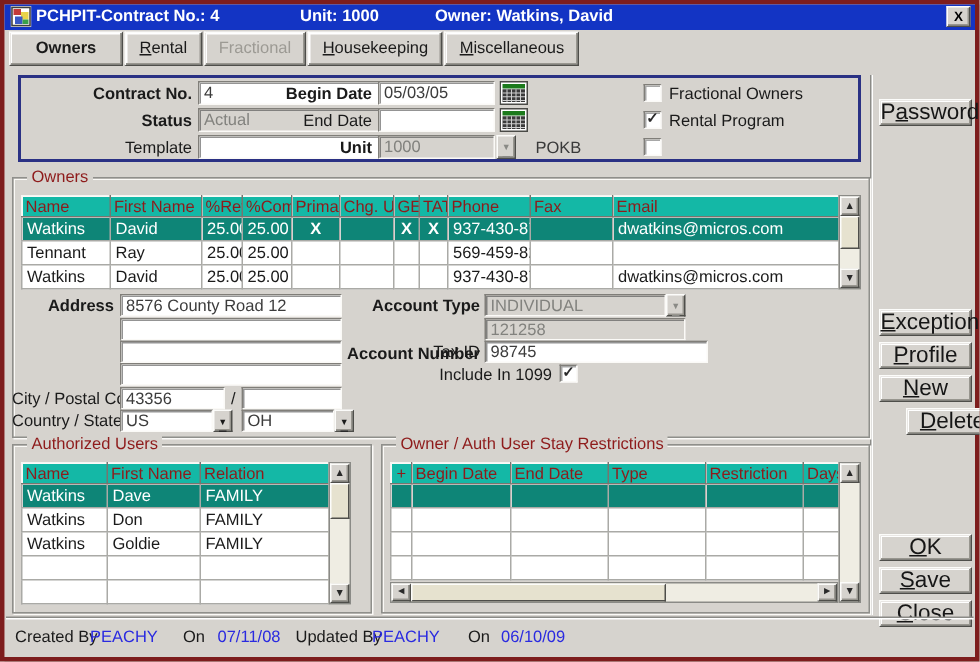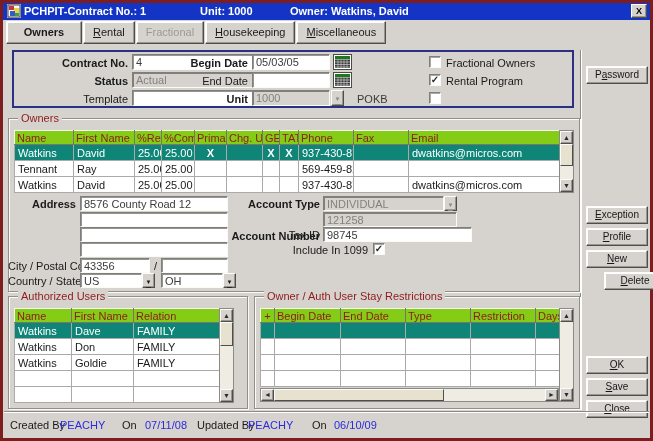--- a/index.html
+++ b/index.html
@@ -44,36 +44,36 @@
             text-align:center; }
   .lovbtn span { display:inline-block; font-size:6px; line-height:9px; border-bottom:1px solid #2a2a2a; margin-top:2px; }
   .lovbtn.gray span { color:#8a8a86; border-bottom-color:#8a8a86; }
   .calbtn { position:absolute; width:19px; height:16px; }
   .cb { position:absolute; width:12px; height:12px; background:#fff; border:1px solid;
         border-color:#807e79 #fbfaf7 #fbfaf7 #807e79; box-shadow: inset 1px 1px 0 rgba(60,60,60,.45);
         font-size:10px; line-height:10px; text-align:center; font-weight:bold; color:#2a2a2a; }
   .btn { position:absolute; background:#d6d3ce; border:1px solid;
          border-color:#fcfcfa #4e4e4a #4e4e4a #fcfcfa;
          box-shadow: inset -1px -1px 0 #98968f, inset 1px 1px 0 #fff;
-         text-align:center; line-height:16px; font-size:10px; color:#161616; }
+         text-align:center; line-height:16px; font-size:15px; color:#161616; }
 
   
   .bluebox { position:absolute; left:12px; top:50px; width:562px; height:58px;
              border:2px solid #2a3184; }
   .groupbox { position:absolute; border:1px solid #8f8f8b;
               box-shadow: inset 1px 1px 0 #fbfaf7, 1px 1px 0 #fbfaf7; }
   .gb-label { position:absolute; top:-7px; left:9px; background:#d6d3ce; padding:0 3px;
               color:#8e1b1b; white-space:nowrap; }
   .vgroove { position:absolute; left:580px; top:50px; width:2px; height:360px;
              background:#8a8a86; border-right:1px solid #fff; }
 
   
   table.tbl { position:absolute; border-collapse:collapse; table-layout:fixed; background:#fff;
               border:1px solid #6f6f6b; }
-  .tbl th { background:#84cc16; color:#8e1b1b; font-weight:normal; text-align:left; font-size:11px;
+  .tbl th { background:#14b8a6; color:#8e1b1b; font-weight:normal; text-align:left; font-size:11px;
             padding:0 2px; height:14px; border:1px solid; white-space:nowrap; overflow:hidden;
             border-color:#f6f5f2 #77756f #77756f #f6f5f2; }
   .tbl td { height:16px; padding:0 3px; font-size:11px; white-space:nowrap; overflow:hidden;
             border:1px solid #aaaaa6; background:#fff; color:#1a1a1a; }
   .tbl tr.sel td { background:#0e8577; color:#fff; }
   .tbl td.c, .tbl th.c { text-align:center; padding:0; }
   .tbl tr.sel td.c { font-weight:bold; }
 
   
   .scroll { position:absolute; background:#efede3; border:1px solid #8a8a86; }
@@ -96,21 +96,21 @@
 
   <div class="titlebar">
     <svg class="app-icon" viewBox="0 0 14 14">
       <rect x="0" y="0" width="14" height="14" fill="#d6d3ce"></rect>
       <rect x="1" y="1" width="12" height="12" fill="#fff" stroke="#404040" stroke-width="1"></rect>
       <rect x="2" y="2" width="5" height="4" fill="#c43a3a"></rect>
       <rect x="7" y="4" width="5" height="5" fill="#e8d24a"></rect>
       <rect x="3" y="7" width="5" height="5" fill="#3a58c4"></rect>
       <rect x="8" y="9" width="4" height="3" fill="#3aa04a"></rect>
     </svg>
-    <span class="tb-text t-title">PCHPIT-Contract No.: 1</span>
+    <span class="tb-text t-title">PCHPIT-Contract No.: 4</span>
     <span class="tb-text t-unit">Unit: 1000</span>
     <span class="tb-text t-owner">Owner: Watkins, David</span>
     <div class="close-btn">X</div>
   </div>
 
   <div class="tabrow">
     <div class="tab active">Owners</div>
     <div class="tab"><span class="hot">R</span><span>ental</span></div>
     <div class="tab disabled">Fractional</div>
     <div class="tab"><span class="hot">H</span><span>ousekeeping</span></div>

